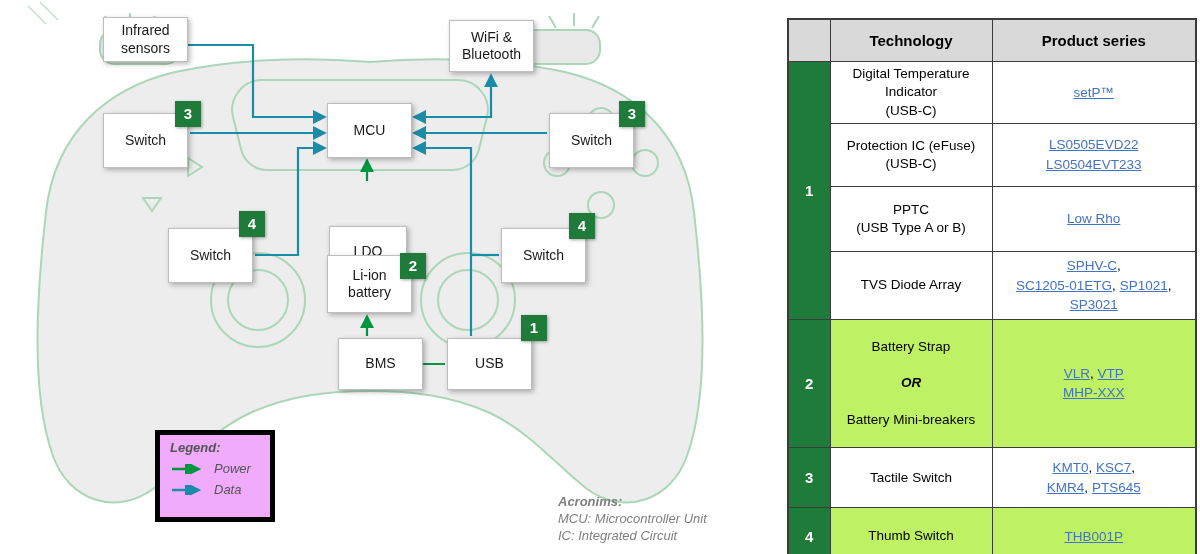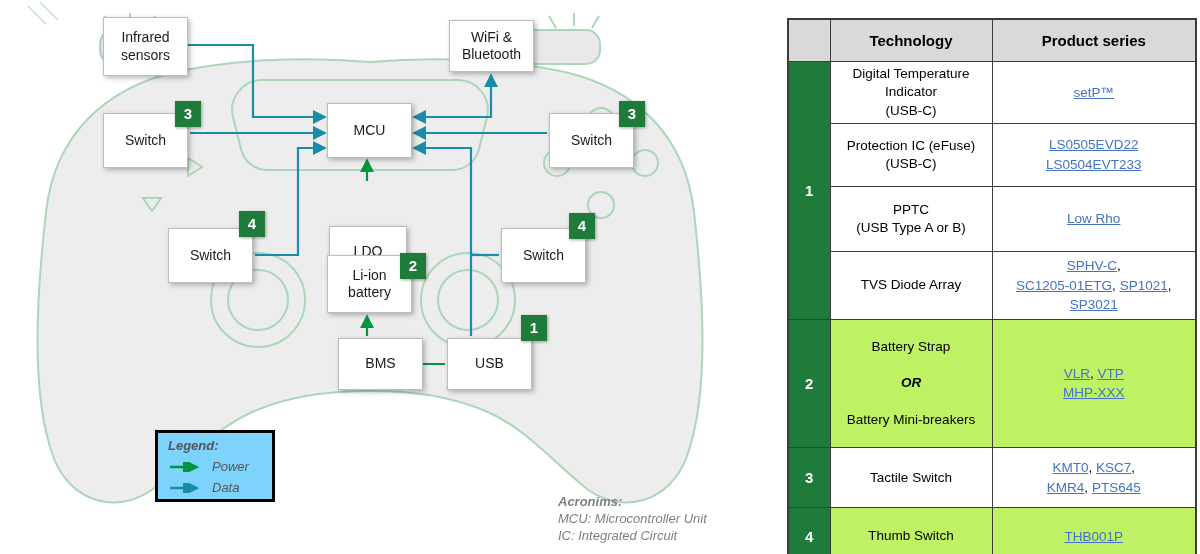--- a/index.html
+++ b/index.html
@@ -14,42 +14,42 @@
     position:absolute; background:#fff; border:1px solid #bdbdbd;
     box-shadow:2px 2px 5px rgba(0,0,0,.28);
     display:flex; align-items:center; justify-content:center; text-align:center;
     font-size:14px; color:#1a1a1a; line-height:1.25; z-index:3; padding:2px;
   }
   .badge {
     position:absolute; width:26px; height:26px; background:#1e7b3a; color:#fff;
     font-weight:bold; font-size:15px; display:flex; align-items:center; justify-content:center;
     box-shadow:1px 1px 3px rgba(0,0,0,.35); z-index:4;
   }
-  #blk-infrared { left:103px; top:17px;  width:85px; height:59px; }
+  #blk-infrared { left:103px; top:17px;  width:85px; height:45px; }
   #blk-wifi     { left:449px; top:20px;  width:85px; height:52px; }
   #blk-mcu      { left:327px; top:103px; width:85px; height:55px; }
   #blk-sw-tl    { left:103px; top:113px; width:85px; height:55px; }
   #blk-sw-tr    { left:549px; top:113px; width:85px; height:55px; }
   #blk-ldo      { left:329px; top:183px; width:78px; height:52px;margin-top:43px; }
   #blk-sw-bl    { left:168px; top:228px; width:85px; height:55px; }
   #blk-sw-br    { left:501px; top:228px; width:85px; height:55px; }
   #blk-battery  { left:327px; top:255px; width:85px; height:58px; }
   #blk-bms      { left:338px; top:338px; width:85px; height:52px; }
   #blk-usb      { left:447px; top:338px; width:85px; height:52px; }
 
   #blk-sw-tl .badge   { top:-13px; right:-14px; }
   #blk-sw-tr .badge   { top:-13px; right:-12px; }
   #blk-sw-bl .badge   { top:-18px; right:-13px; }
   #blk-sw-br .badge   { top:-16px; right:-10px; }
   #blk-battery .badge { top:-3px;  right:-15px; }
   #blk-usb .badge     { top:-24px; right:-16px; }
 
   #legend {
     position:absolute; left:155px; top:430px; width:120px; z-index:3;
-    background:#7dd3fc; border:3px solid #000000; padding:5px 8px 4px 10px;
+    background:#f0abfc; border:5px solid #000000; padding:5px 8px 20px 10px;
     font-size:13px; color:#555; font-style:italic;
   }
   #legend .ltitle { font-weight:bold; margin-bottom:2px; }
   #legend .lrow { display:flex; align-items:center; gap:6px; margin-top:6px; }
 
   #acronyms {
     position:absolute; left:558px; top:494px; z-index:3;
     font-size:13px; color:#7f7f7f; font-style:italic; line-height:1.3;
   }
   #acronyms .atitle { font-weight:bold; }

